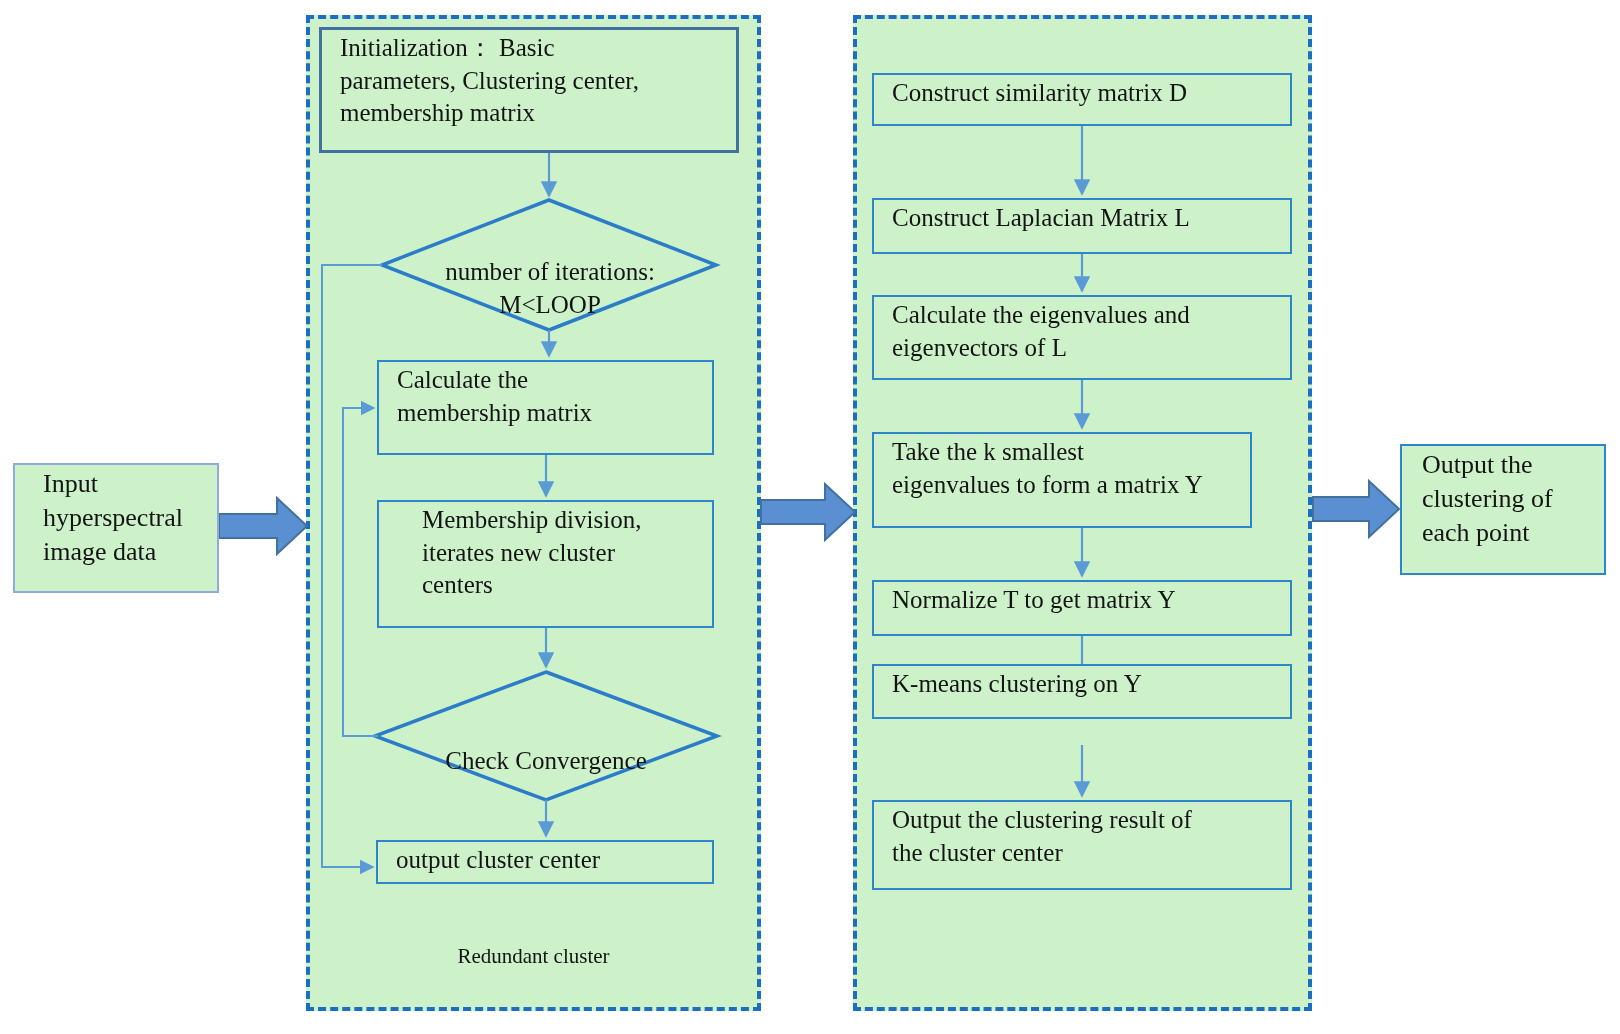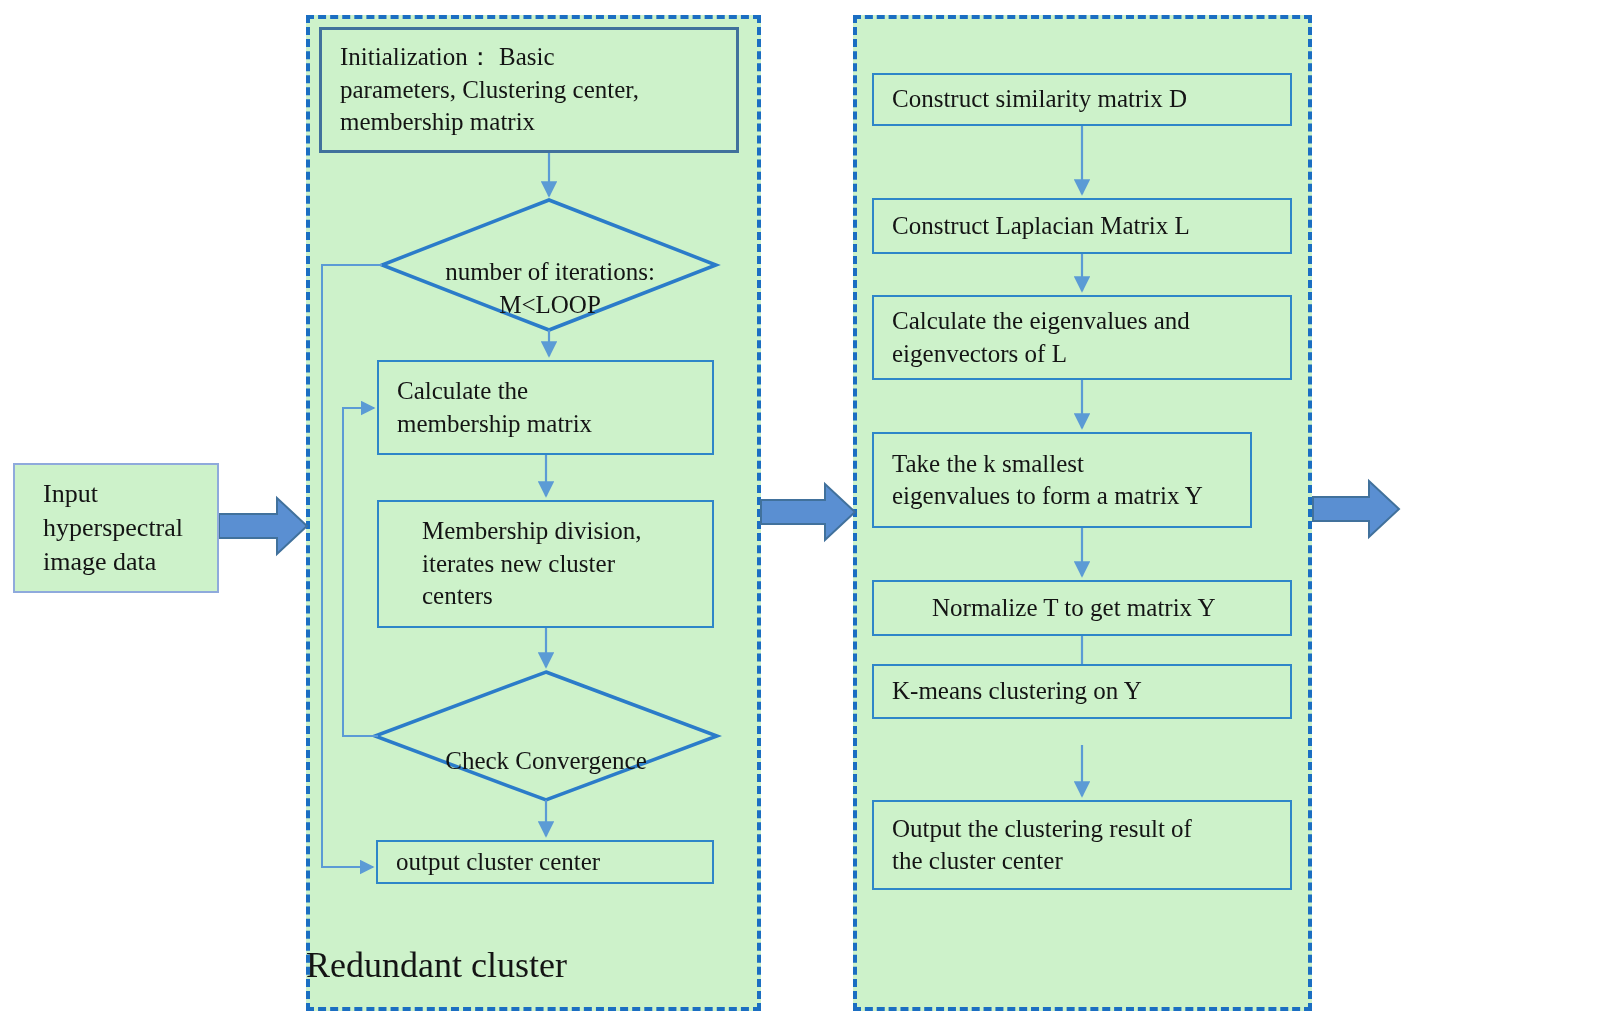--- a/index.html
+++ b/index.html
@@ -11,37 +11,37 @@
   
   .panel {
     position:absolute; background:#cdf2ca; border:4px dashed #1b6ec2;
     box-sizing:border-box; z-index:1;
   }
   
   .wires { position:absolute; left:0; top:0; z-index:2; pointer-events:none; }
   
   .gbox {
     position:absolute; background:#cdf2ca; border:2px solid #2e86c8;
-    box-sizing:border-box; display:flex; align-items:center; z-index:3;
+    box-sizing:border-box; display:flex; z-index:3;
   }
   .gbox .txt {
     white-space:pre-line; font-size:25px; line-height:1.3;
     padding:2px 8px 2px 18px;
   }
   .initbox { border:3px solid #41719c; }
   .inputbox { border:2px solid #8faadc;padding-left:8px; }
   .inputbox .txt, .outputbox .txt { font-size:26px; padding-left:20px; }
   
   .dlabel {
     position:absolute; text-align:center; white-space:pre-line;
     font-size:25px; line-height:1.32; z-index:4;margin-top:24px;
   }
   
   .clabel {
-    position:absolute; text-align:left; font-size:36px; z-index:4;
+    position:absolute; text-align:center; font-size:21px; z-index:4;
   }
 </style>
 </head>
 <body>
 
 <div class="stage">
 
   <div class="panel" style="left:306px; top:15px; width:455px; height:996px;"></div>
   <div class="panel" style="left:853px; top:15px; width:459px; height:996px;"></div>
 
@@ -75,20 +75,25 @@
     <polygon points="761,500 825,500 825,484 855,512 825,540 825,524 761,524" fill="#5a8fd2" stroke="#41719c" stroke-width="2"></polygon>
     <polygon points="1313,497 1369,497 1369,481 1399,509 1369,537 1369,521 1313,521" fill="#5a8fd2" stroke="#41719c" stroke-width="2"></polygon>
   </svg>
 
   <div class="gbox inputbox" style="left:13px; top:463px; width:206px; height:130px;">
     <div class="txt">Input
 hyperspectral
 image data</div>
   </div>
 
+  <div class="gbox outputbox" style="left:1400px; top:444px; width:206px; height:131px;">
+    <div class="txt">Output the
+clustering of
+each point</div>
+  </div>
 
   <div class="gbox initbox" style="left:319px; top:27px; width:420px; height:126px;">
     <div class="txt">Initialization： Basic
 parameters, Clustering center,
 membership matrix</div>
   </div>
 
   <div class="dlabel" style="left:384px; top:231px; width:332px;">number of iterations:
 M&lt;LOOP</div>
 
@@ -122,21 +127,21 @@
   <div class="gbox" style="left:872px; top:295px; width:420px; height:85px;">
     <div class="txt">Calculate the eigenvalues and
 eigenvectors of L</div>
   </div>
 
   <div class="gbox" style="left:872px; top:432px; width:380px; height:96px;">
     <div class="txt">Take the k smallest
 eigenvalues to form a matrix Y</div>
   </div>
 
-  <div class="gbox" style="left:872px; top:580px; width:420px; height:56px;padding-left:40px;">
+  <div class="gbox" style="left:872px; top:580px; width:420px; height:56px;">
     <div class="txt">Normalize T to get matrix Y</div>
   </div>
 
   <div class="gbox" style="left:872px; top:664px; width:420px; height:55px;">
     <div class="txt">K-means clustering on Y</div>
   </div>
 
   <div class="gbox" style="left:872px; top:800px; width:420px; height:90px;">
     <div class="txt">Output the clustering result of
 the cluster center</div>

